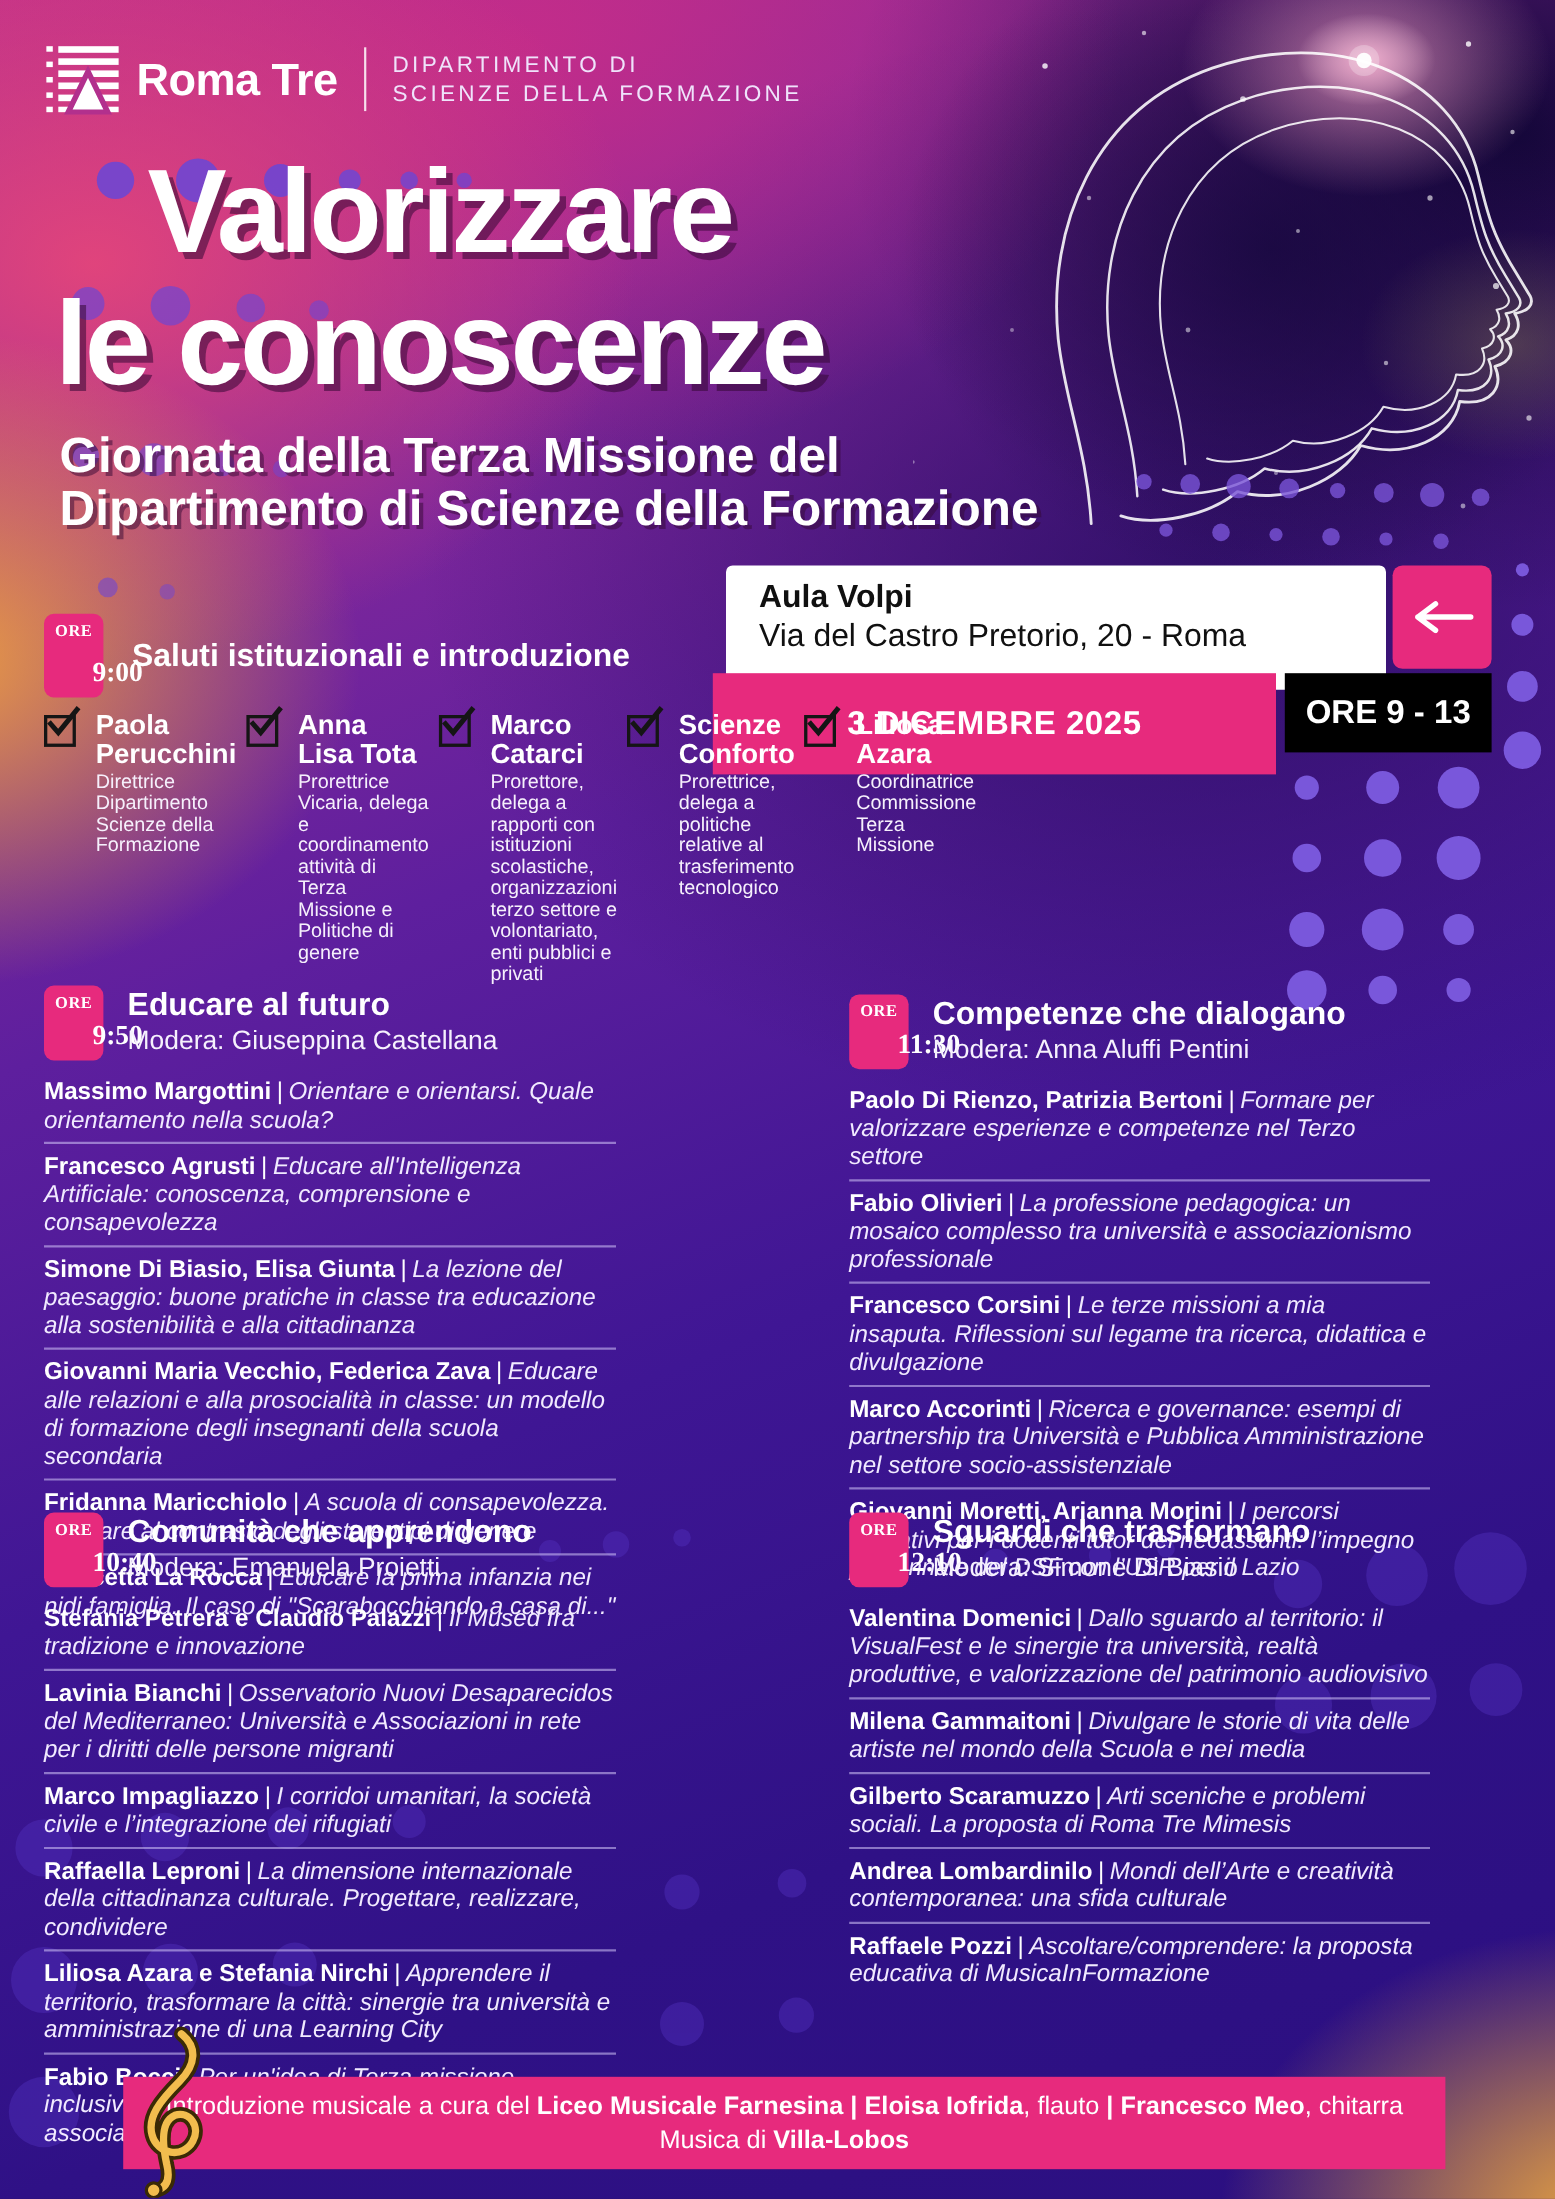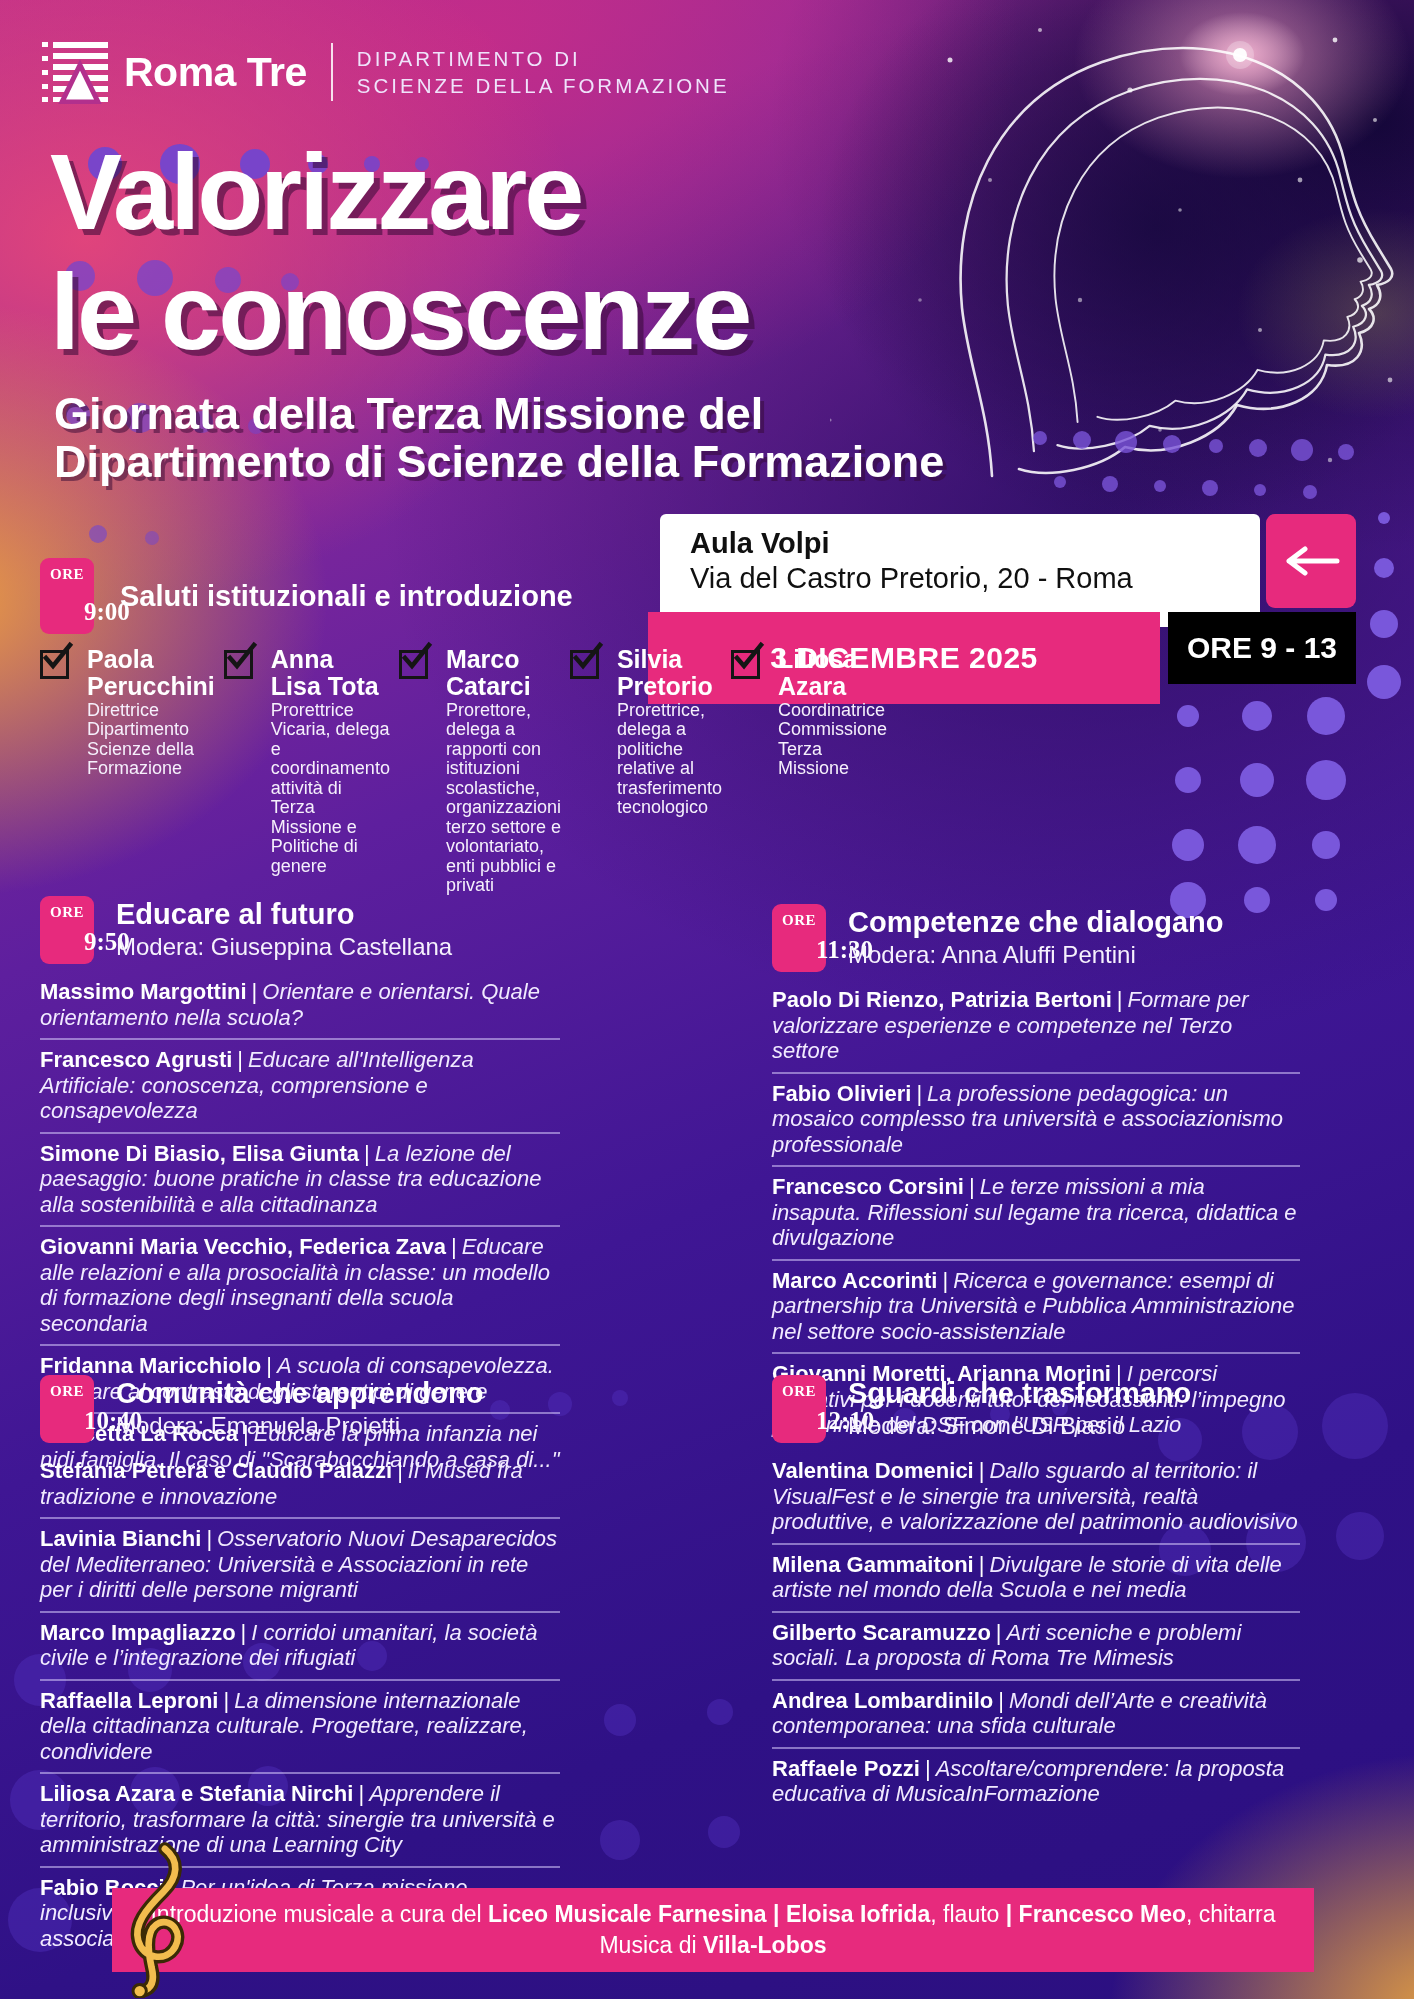--- a/index.html
+++ b/index.html
@@ -235,21 +235,21 @@
       </g>
     </svg>
     <span class="brand-name">Roma Tre</span>
     <span class="brand-div"></span>
     <div class="dept">
       <div>DIPARTIMENTO DI</div>
       <div>SCIENZE DELLA FORMAZIONE</div>
     </div>
   </header>
 
-  <h1 class="ct title" style="margin:0;">
+  <h1 class="ct title" style="margin:0;text-align:center;">
     <div>Valorizzare</div>
     <div>le conoscenze</div>
   </h1>
   <div class="ct subtitle">
     <div>Giornata della Terza Missione del</div>
     <div>Dipartimento di Scienze della Formazione</div>
   </div>
 
   <div class="ct venue-box">
     <div class="venue-name">Aula Volpi</div>
@@ -309,21 +309,21 @@
           </div>
         </div>
 
         <div class="speaker">
           <span class="checkbox">
             <svg width="30" height="30" viewBox="0 0 30 30">
               <path d="M3 13 L10 21 L27 0" fill="none" stroke="#151515" stroke-width="4.5" stroke-linecap="square"></path>
             </svg>
           </span>
           <div>
-            <div class="sp-name">Silvia Pretorio</div>
+            <div class="sp-name">Scienze Conforto</div>
             <div class="sp-role">Prorettrice, delega a politiche relative al trasferimento tecnologico</div>
           </div>
         </div>
 
         <div class="speaker">
           <span class="checkbox">
             <svg width="30" height="30" viewBox="0 0 30 30">
               <path d="M3 13 L10 21 L27 0" fill="none" stroke="#151515" stroke-width="4.5" stroke-linecap="square"></path>
             </svg>
           </span>

